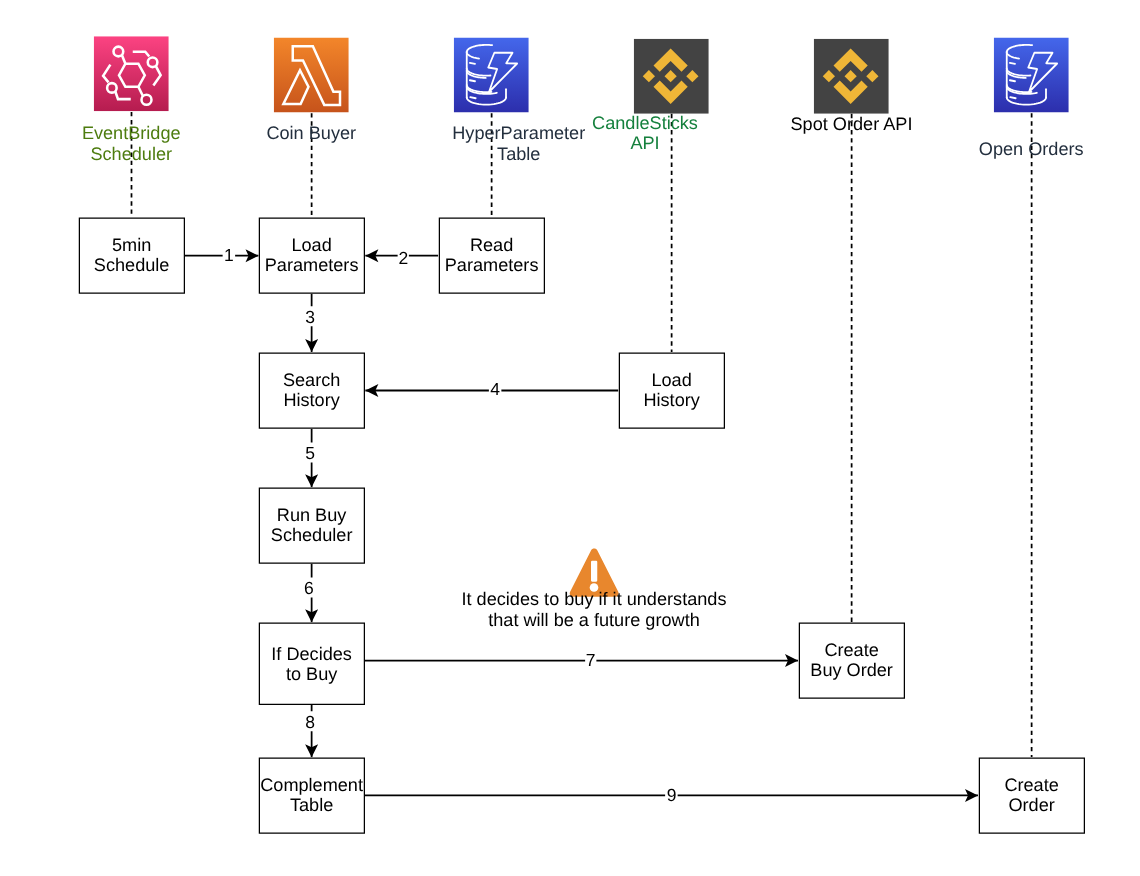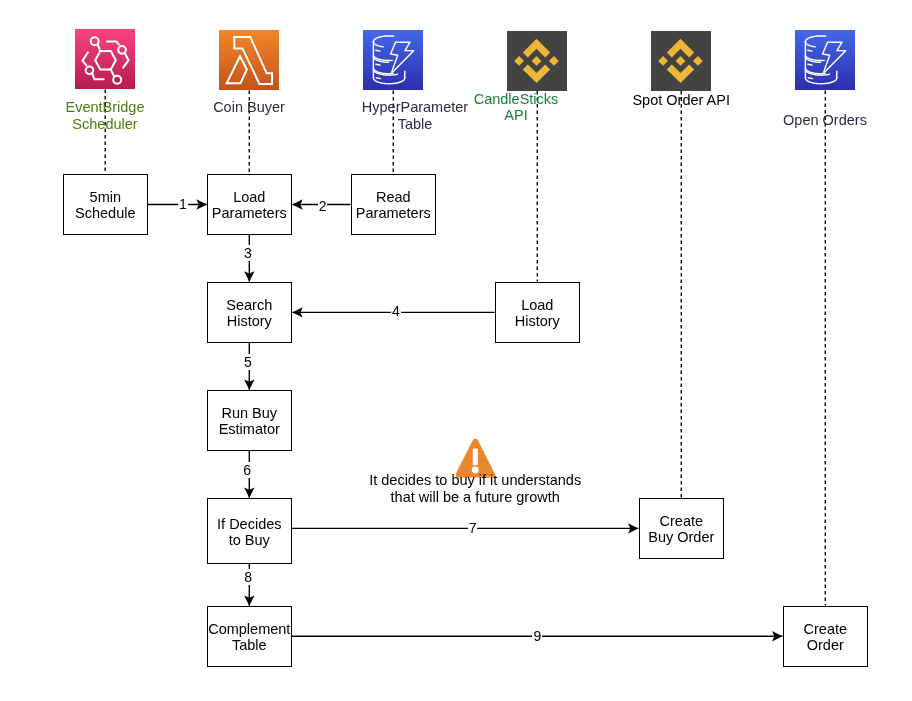--- a/index.html
+++ b/index.html
@@ -202,21 +202,21 @@
 Schedule</span></div>
       <div class="node" style="left: 206.8px; top: 173.9px; width: 85px; height: 61.2px;"><span>Load
 Parameters</span></div>
       <div class="node" style="left: 350.8px; top: 173.9px; width: 85px; height: 61.2px;"><span>Read
 Parameters</span></div>
       <div class="node" style="left: 206.8px; top: 281.9px; width: 85px; height: 61.2px;"><span>Search
 History</span></div>
       <div class="node" style="left: 494.8px; top: 281.9px; width: 85px; height: 61.2px;"><span>Load
 History</span></div>
       <div class="node" style="left: 206.8px; top: 389.9px; width: 85px; height: 61.2px;"><span>Run Buy
-Estimator</span></div>
+Scheduler</span></div>
       <div class="node" style="left: 206.8px; top: 497.9px; width: 85px; height: 66px;"><span>If Decides
 to Buy</span></div>
       <div class="node" style="left: 638.8px; top: 497.9px; width: 85px; height: 61.2px;"><span>Create
 Buy Order</span></div>
       <div class="node" style="left: 206.8px; top: 605.9px; width: 85px; height: 61.2px;"><span>Complement
 Table</span></div>
       <div class="node" style="left: 782.8px; top: 605.9px; width: 85px; height: 61.2px;"><span>Create
 Order</span></div>
     </div>
   <div id="label-layer">

